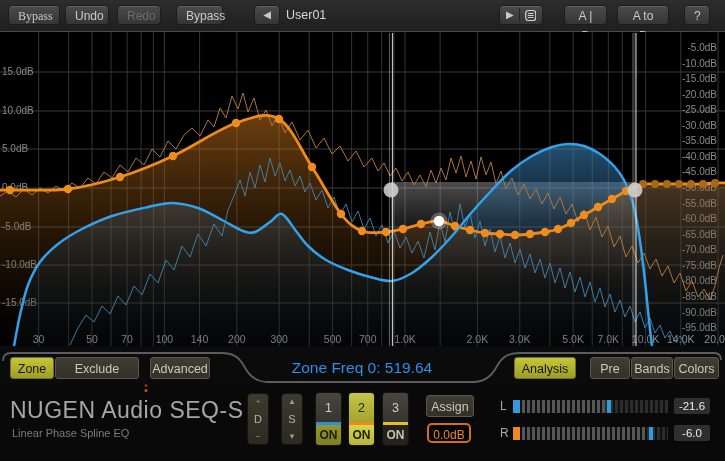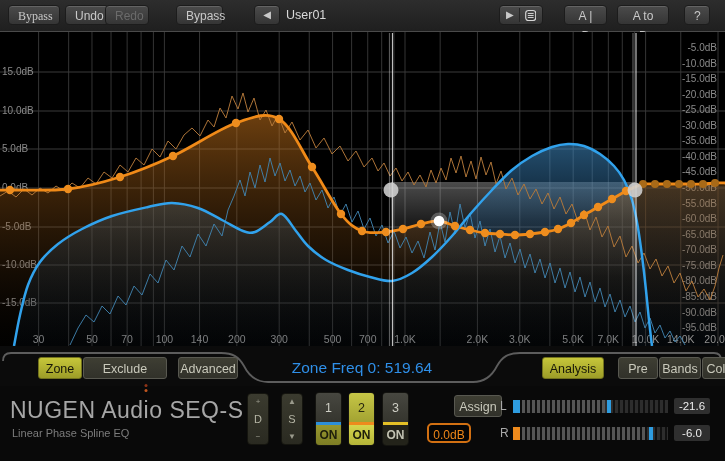--- a/index.html
+++ b/index.html
@@ -16,21 +16,21 @@
   .preset-name{position:absolute;left:286px;top:8px;color:#d9d9d9;font-size:12.5px;}
   .glyph{font-size:10px;line-height:18px;}
   .playlist{display:flex;align-items:center;gap:0;padding:0 6px;}
   .playlist .sep{width:1px;height:14px;background:#252525;margin:0 5px;}
   
   .graph{position:absolute;left:0;top:32px;width:725px;height:314px;background:#000;}
   
   .zonebar{position:absolute;left:0;top:346px;width:725px;height:40px;background:#0b0b0b;}
   .zbtn{position:absolute;top:11px;height:22px;line-height:22px;text-align:center;
         font-size:12.5px;border-radius:3px;box-sizing:border-box;cursor:default;
-        background:linear-gradient(#3e3e33,#31312a);border:1px solid #585850;color:#c9c9bb;margin-left:28px;}
+        background:linear-gradient(#3e3e33,#31312a);border:1px solid #585850;color:#c9c9bb;}
   .zbtn.active{background:linear-gradient(#c6c63a,#9d9d28);border:1px solid #72721c;color:#171708;}
   .readout{position:absolute;left:246px;top:11px;width:232px;height:22px;line-height:22px;
            text-align:center;color:#2f8fe8;font-size:15.5px;}
   
   .footer{position:absolute;left:0;top:386px;width:725px;height:75px;background:#090909;}
   .brand{position:absolute;left:10px;top:11px;color:#a6a6a6;font-size:23px;letter-spacing:.5px;}
   .iwrap{position:relative;display:inline-block;}
   .iwrap .ldot{position:absolute;left:50%;width:3px;height:3px;border-radius:50%;transform:translateX(-50%);}
   .iwrap .d1{top:-13px;background:#8f3418;}
   .iwrap .d2{top:-8px;background:#c2561f;}
@@ -59,21 +59,21 @@
         color:#ececec;font-size:11.5px;text-align:center;}
 </style>
 </head>
 <body>
 
 <div class="window">
 
   <div class="toolbar">
     <div class="tbtn" style="left:8px;width:52px;font-family:Liberation Serif, serif;">Bypass</div>
     <div class="tbtn" style="left:65px;width:44px;">Undo</div>
-    <div class="tbtn dim" style="left:105px;width:44px;">Redo</div>
+    <div class="tbtn dim" style="left:117px;width:44px;">Redo</div>
     <div class="tbtn" style="left:176px;width:47px;">Bypass</div>
     <div class="tbtn glyph" style="left:254px;width:26px;padding:0;">◀</div>
     <div class="preset-name">User01</div>
     <div class="tbtn playlist" style="left:499px;width:44px;padding:0 6px;">
       <span class="glyph">▶</span>
       <span class="sep"></span>
       <svg width="13" height="13" viewBox="0 0 13 13">
         <rect x="0.8" y="0.8" width="11.4" height="11.4" rx="3" fill="none" stroke="#d6d6d6" stroke-width="1.3"></rect>
         <line x1="3.2" y1="4.2" x2="9.8" y2="4.2" stroke="#d6d6d6" stroke-width="1.1"></line>
         <line x1="3.2" y1="6.5" x2="9.8" y2="6.5" stroke="#d6d6d6" stroke-width="1.1"></line>

